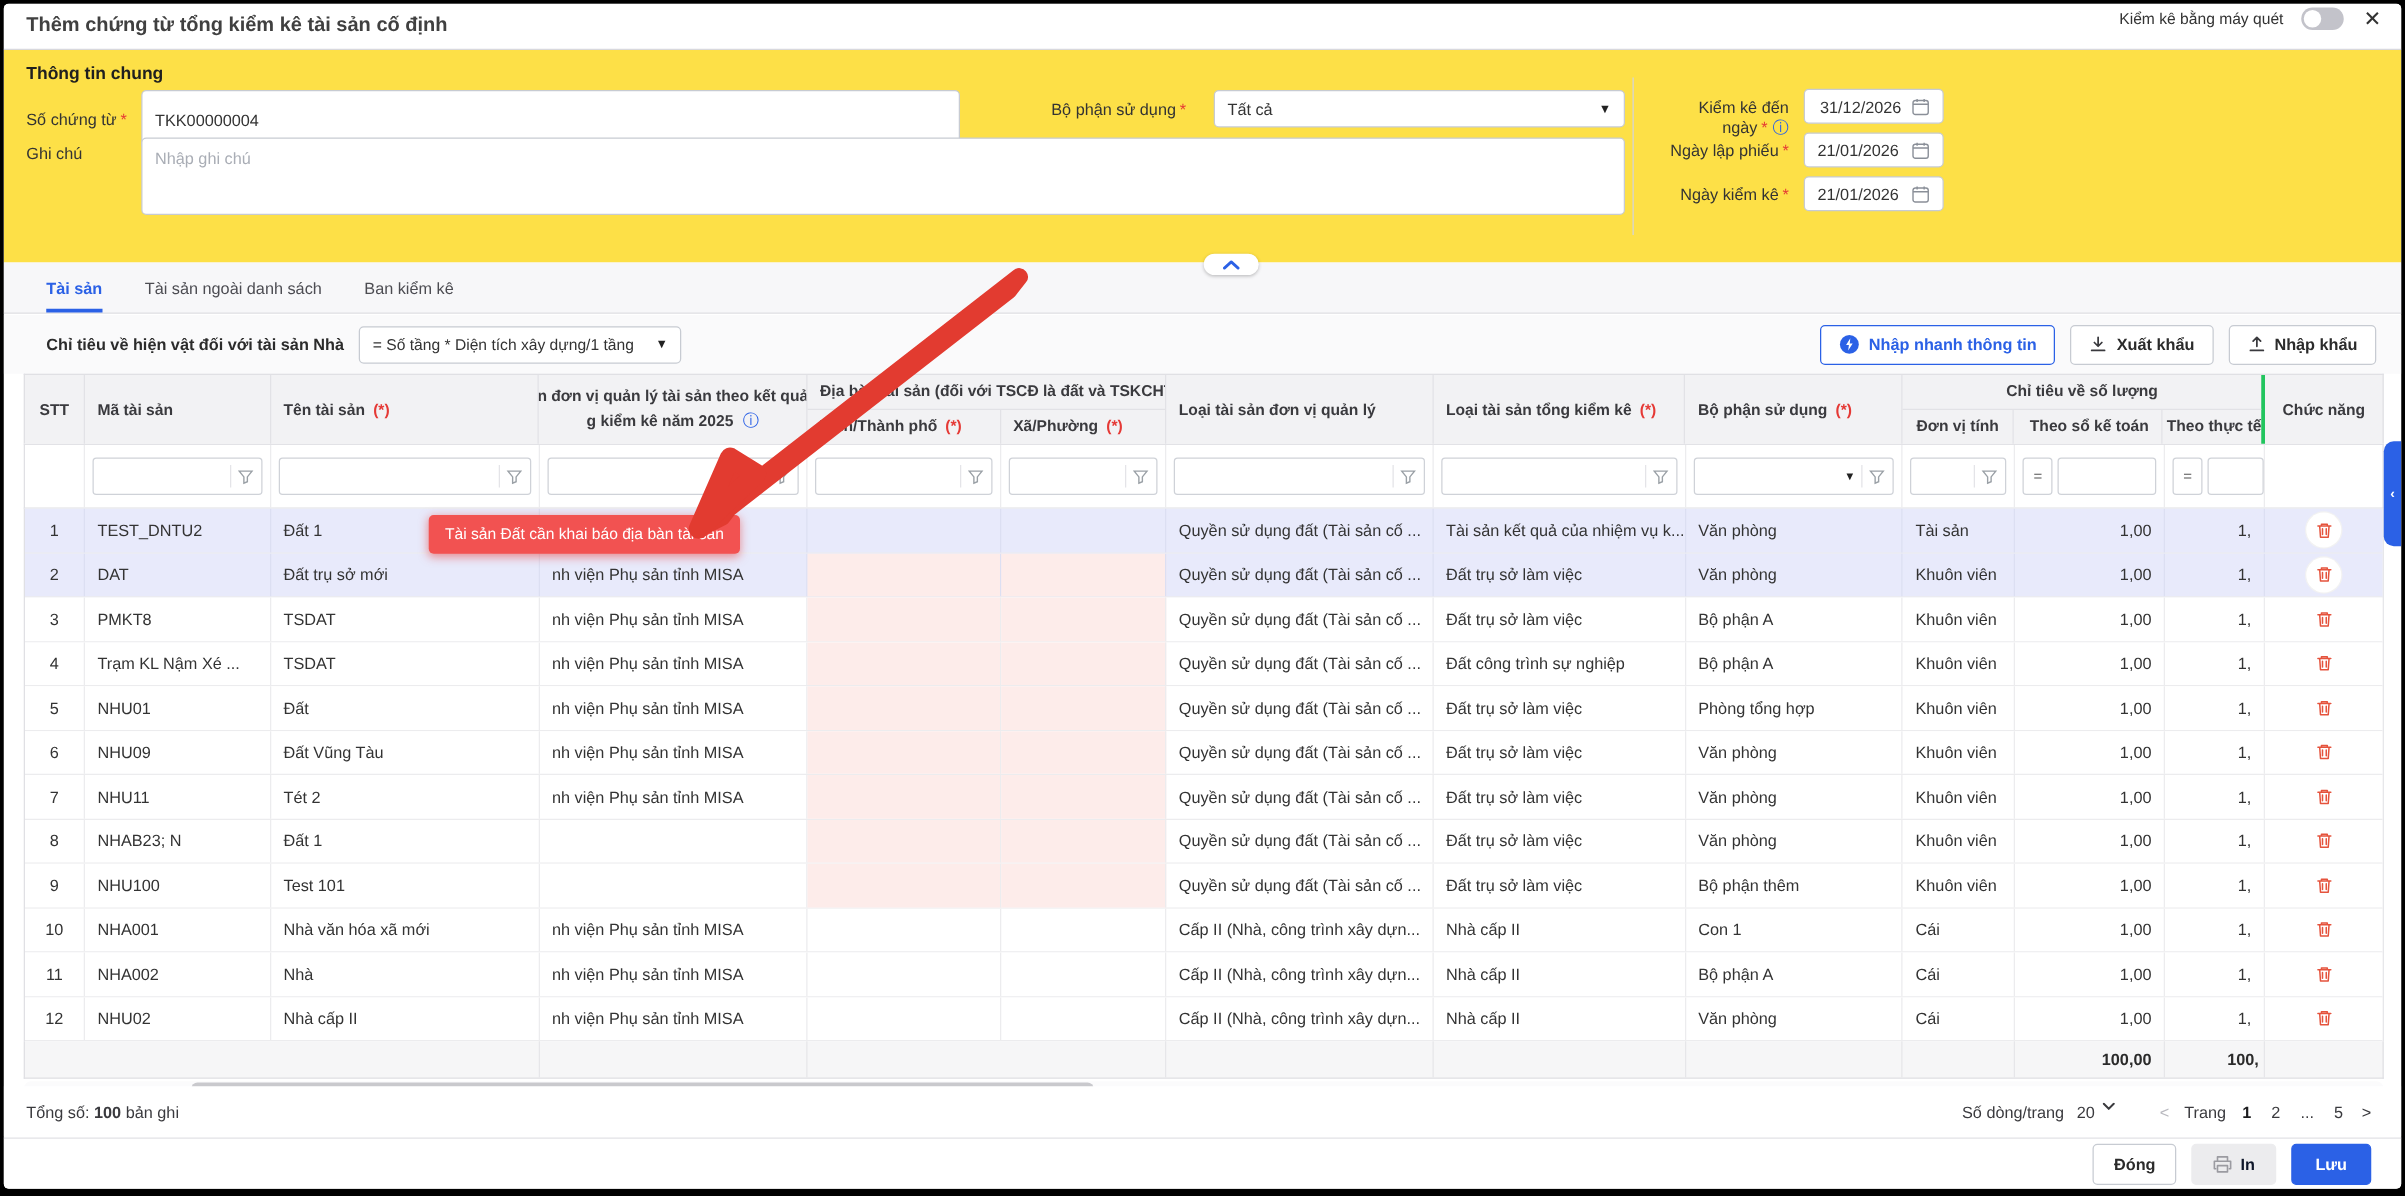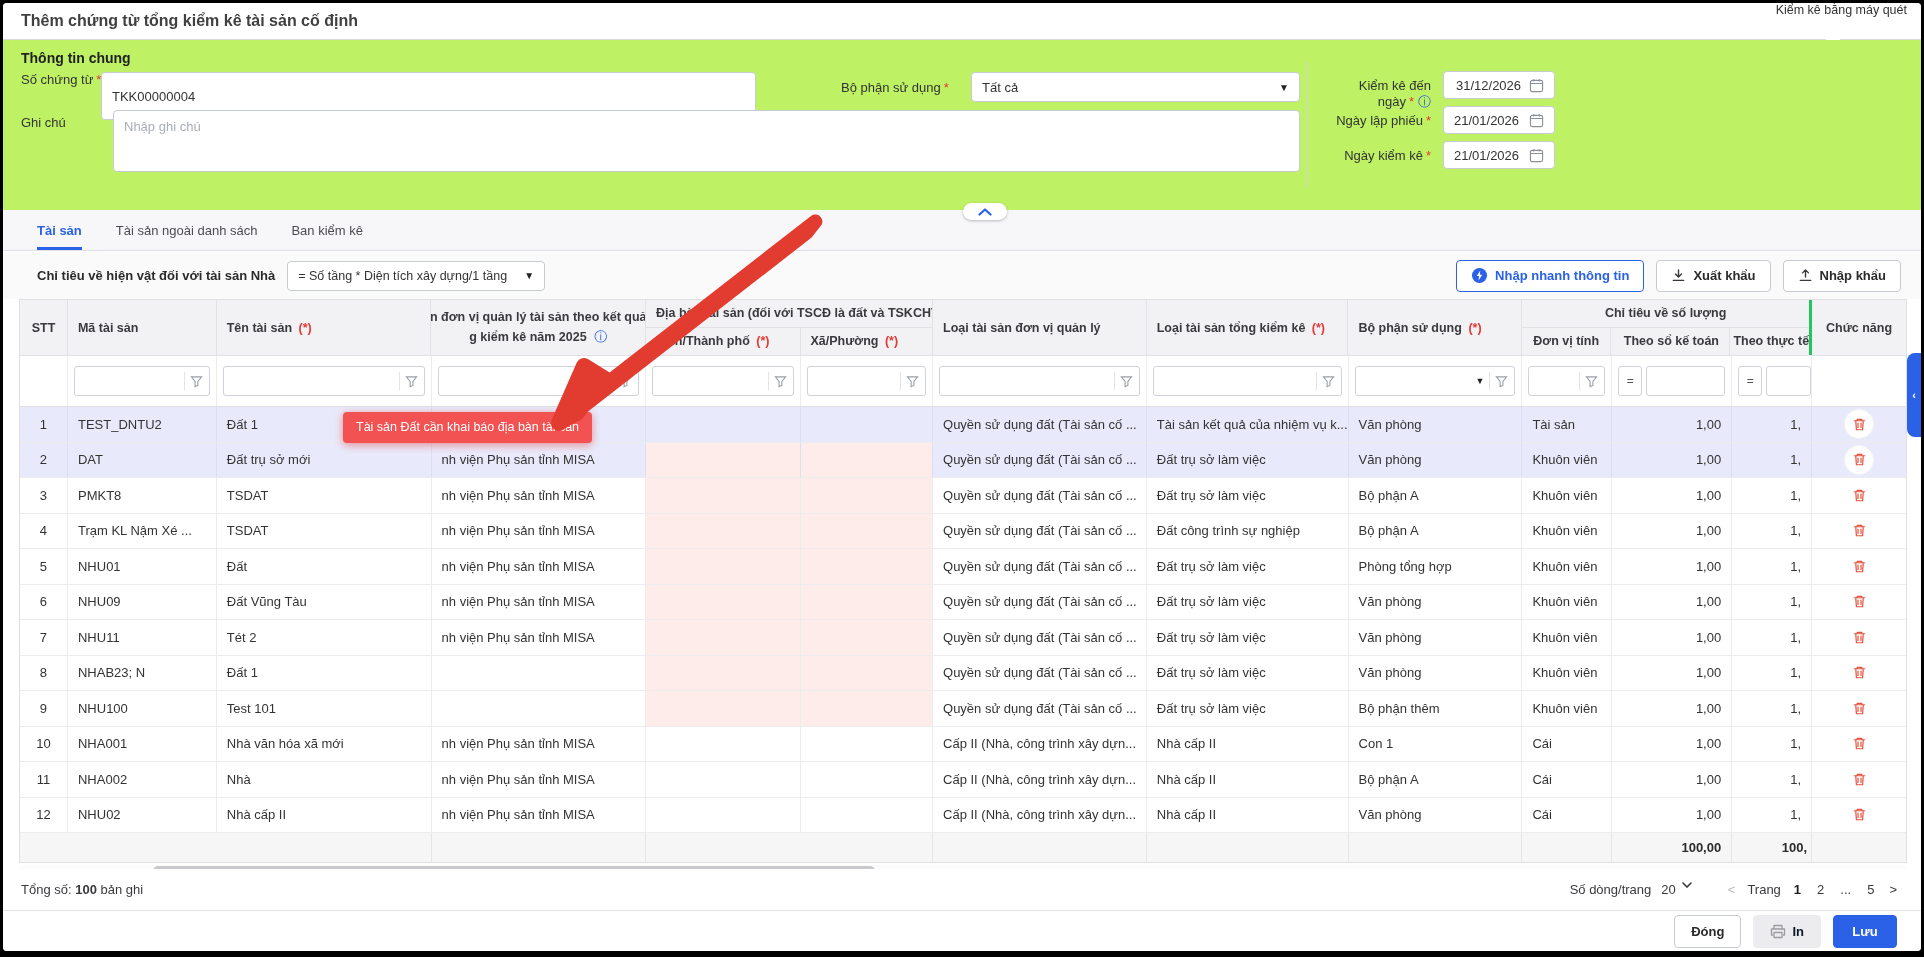--- a/index.html
+++ b/index.html
@@ -8,27 +8,27 @@
     font-family:"Liberation Sans","DejaVu Sans",sans-serif;
   }
   .dialog{
     position:absolute;left:3px;top:3px;width:1918px;height:948px;background:#fff;
     border-radius:4px;overflow:hidden;
   }
   
   .titlebar{position:absolute;left:0;top:0;width:100%;height:36px;background:#fff;
     border-bottom:1px solid #d8d8dd;display:flex;align-items:center;}
   .title{font-size:16px;font-weight:bold;color:#404040;margin-left:18px;}
-  .titlebar-right{position:absolute;right:14px;top:0;height:24px;display:flex;align-items:center;gap:14px;flex-direction:column;}
+  .titlebar-right{position:absolute;right:14px;top:0;height:24px;display:flex;align-items:center;gap:14px;}
   .toggle-label{font-size:12.5px;color:#333;}
   .toggle{width:34px;height:18px;border-radius:9px;background:#c3c3ca;position:relative;cursor:pointer;}
   .toggle .knob{position:absolute;left:2px;top:2px;width:14px;height:14px;border-radius:50%;background:#fff;}
   .close-x{font-size:17px;color:#333;cursor:pointer;line-height:1;padding:2px;}
   
-  .info-panel{position:absolute;left:0;top:37px;width:100%;height:170px;background:#bef264;}
+  .info-panel{position:absolute;left:0;top:37px;width:100%;height:170px;background:#fde047;}
   .section-title{position:absolute;left:18px;top:10px;font-size:14px;font-weight:bold;color:#1f1f1f;}
   .fld-label{position:absolute;font-size:13px;color:#333;}
   .req{color:#e53935;margin-left:3px;}
   .inp{position:absolute;background:#fff;border:1px solid #c7cbd2;border-radius:4px;
     font-size:13px;color:#333;box-sizing:border-box;display:flex;align-items:center;padding:0 10px;}
   .inp input{border:none;outline:none;font:inherit;color:inherit;width:100%;background:transparent;padding:0;}
   .placeholder{color:#a9adb5;}
   .v-divider{position:absolute;background:#d3d4da;width:1px;}
   .info-ic{color:#2b61e6;font-size:13px;margin-left:4px;font-weight:normal;}
   .cal-ic{margin-left:auto;display:flex;}
@@ -129,22 +129,22 @@
       <span class="toggle-label">Kiểm kê bằng máy quét</span>
       <div class="toggle">
           <div class="knob"></div>
         </div>
       <span class="close-x">✕</span>
     </div>
   </div>
 
   <div class="info-panel">
     <div class="section-title">Thông tin chung</div>
-    <div class="fld-label" style="left:18px;top:32px;"><span>Số chứng từ</span><span class="req">*</span></div>
-    <div class="inp" style="left:98px;top:32px;width:655px;height:48px;">
+    <div class="fld-label" style="left:18px;top:48px;"><span>Số chứng từ</span><span class="req">*</span></div>
+    <div class="inp" style="left:110px;top:32px;width:655px;height:48px;">
       <input value="TKK00000004" style="">
     </div>
     <div class="fld-label" style="left:838px;top:40px;"><span>Bộ phận sử dụng</span><span class="req">*</span></div>
     <div class="inp" style="left:968px;top:32px;width:329px;height:30px;cursor:pointer;">
       <span>Tất cả</span>
       <span class="sel-caret">▼</span>
     </div>
     <div class="fld-label" style="left:18px;top:75px;">Ghi chú</div>
     <div class="inp" style="left:110px;top:70px;width:1187px;height:62px;align-items:flex-start;padding-top:8px;">
       <span class="placeholder">Nhập ghi chú</span>

